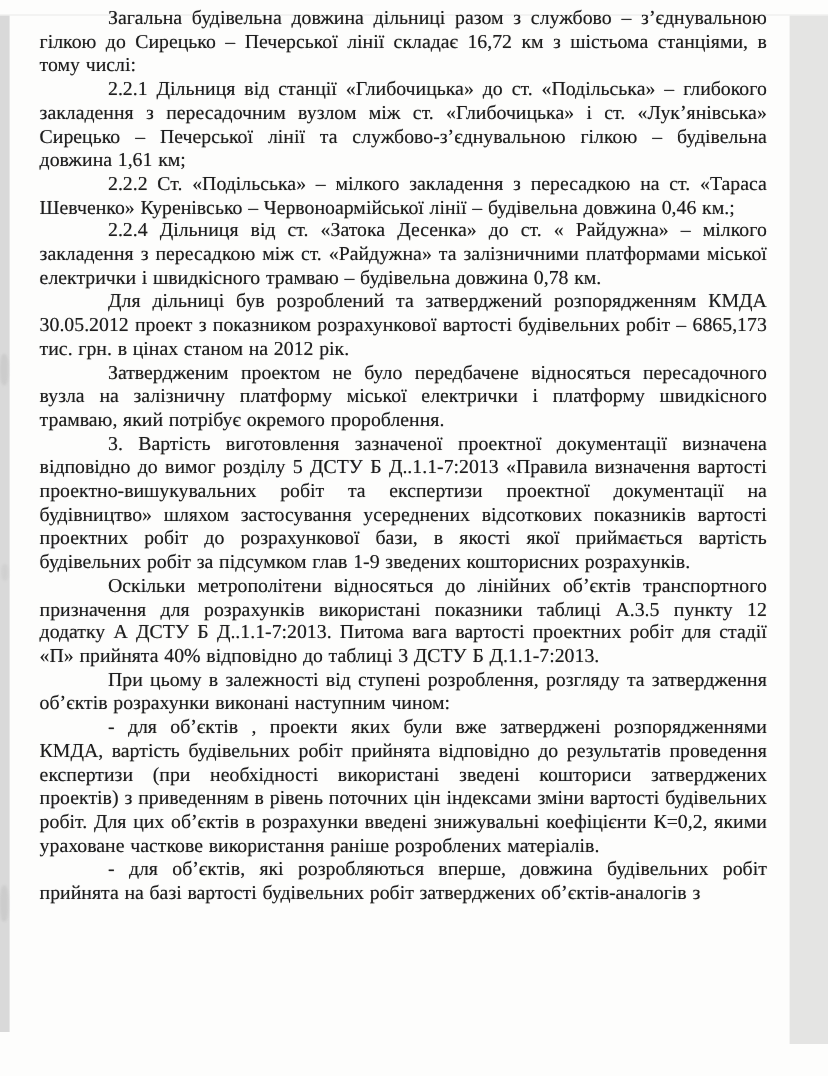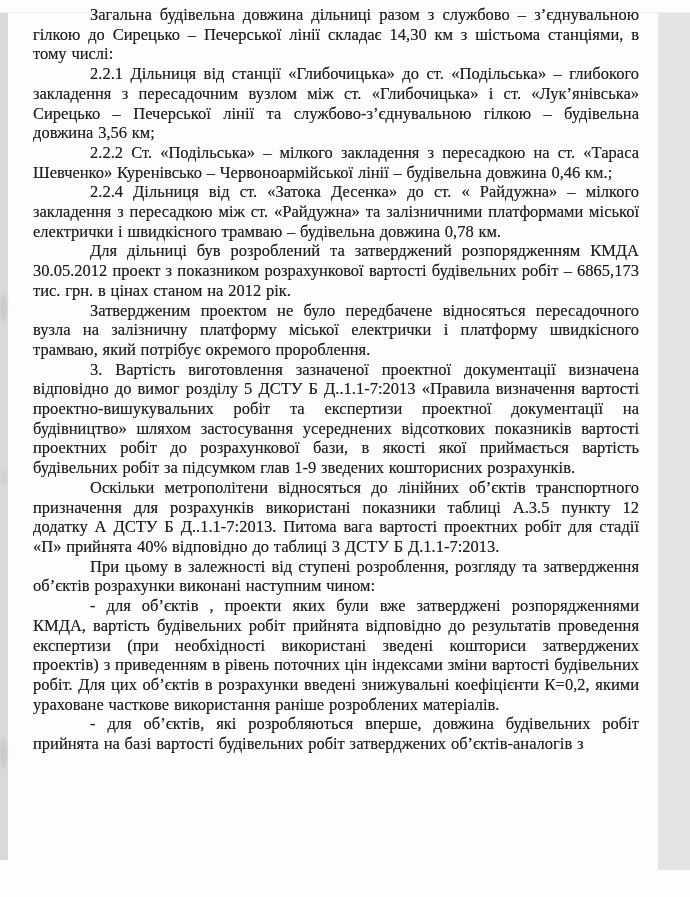--- a/index.html
+++ b/index.html
@@ -57,22 +57,22 @@
 
 <div class="scan">
   <div class="seam"></div>
   <div class="edge edge-left"></div>
   <div class="edge edge-right"></div>
   <div class="smudge s1"></div>
   <div class="smudge s2"></div>
   <div class="smudge s3"></div>
 
   <div class="text-block">
-    <p class="para">Загальна будівельна довжина дільниці разом з службово – з’єднувальною гілкою до Сирецько – Печерської лінії складає 14,30 км з шістьома станціями, в тому числі:</p>
-    <p class="para">2.2.1 Дільниця від станції «Глибочицька» до ст. «Подільська» – глибокого закладення з пересадочним вузлом між ст. «Глибочицька» і ст. «Лук’янівська» Сирецько – Печерської лінії та службово-з’єднувальною гілкою – будівельна довжина 3,56 км;</p>
+    <p class="para">Загальна будівельна довжина дільниці разом з службово – з’єднувальною гілкою до Сирецько – Печерської лінії складає 16,72 км з шістьома станціями, в тому числі:</p>
+    <p class="para">2.2.1 Дільниця від станції «Глибочицька» до ст. «Подільська» – глибокого закладення з пересадочним вузлом між ст. «Глибочицька» і ст. «Лук’янівська» Сирецько – Печерської лінії та службово-з’єднувальною гілкою – будівельна довжина 1,61 км;</p>
     <p class="para">2.2.2 Ст. «Подільська» – мілкого закладення з пересадкою на ст. «Тараса Шевченко» Куренівсько – Червоноармійської лінії – будівельна довжина 0,46 км.;</p>
     <p class="para">2.2.4 Дільниця від ст. «Затока Десенка» до ст. « Райдужна» – мілкого закладення з пересадкою між ст. «Райдужна» та залізничними платформами міської електрички і швидкісного трамваю – будівельна довжина 0,78 км.</p>
     <p class="para">Для дільниці був розроблений та затверджений розпорядженням КМДА 30.05.2012 проект з показником розрахункової вартості будівельних робіт – 6865,173 тис. грн. в цінах станом на 2012 рік.</p>
     <p class="para">Затвердженим проектом не було передбачене відносяться пересадочного вузла на залізничну платформу міської електрички і платформу швидкісного трамваю, який потрібує окремого пророблення.</p>
     <p class="para">3. Вартість виготовлення зазначеної проектної документації визначена відповідно до вимог розділу 5 ДСТУ Б Д..1.1-7:2013 «Правила визначення вартості проектно-вишукувальних робіт та експертизи проектної документації на будівництво» шляхом застосування усереднених відсоткових показників вартості проектних робіт до розрахункової бази, в якості якої приймається вартість будівельних робіт за підсумком глав 1-9 зведених кошторисних розрахунків.</p>
     <p class="para">Оскільки метрополітени відносяться до лінійних об’єктів транспортного призначення для розрахунків використані показники таблиці А.3.5 пункту 12 додатку А ДСТУ Б Д..1.1-7:2013. Питома вага вартості проектних робіт для стадії «П» прийнята 40% відповідно до таблиці 3 ДСТУ Б Д.1.1-7:2013.</p>
     <p class="para">При цьому в залежності від ступені розроблення, розгляду та затвердження об’єктів розрахунки виконані наступним чином:</p>
     <p class="para">- для об’єктів , проекти яких були вже затверджені розпорядженнями КМДА, вартість будівельних робіт прийнята відповідно до результатів проведення експертизи (при необхідності використані зведені кошториси затверджених проектів) з приведенням в рівень поточних цін індексами зміни вартості будівельних робіт. Для цих об’єктів в розрахунки введені знижувальні коефіцієнти К=0,2, якими ураховане часткове використання раніше розроблених матеріалів.</p>
     <p class="para">- для об’єктів, які розробляються вперше, довжина будівельних робіт прийнята на базі вартості будівельних робіт затверджених об’єктів-аналогів з</p>
   </div>

